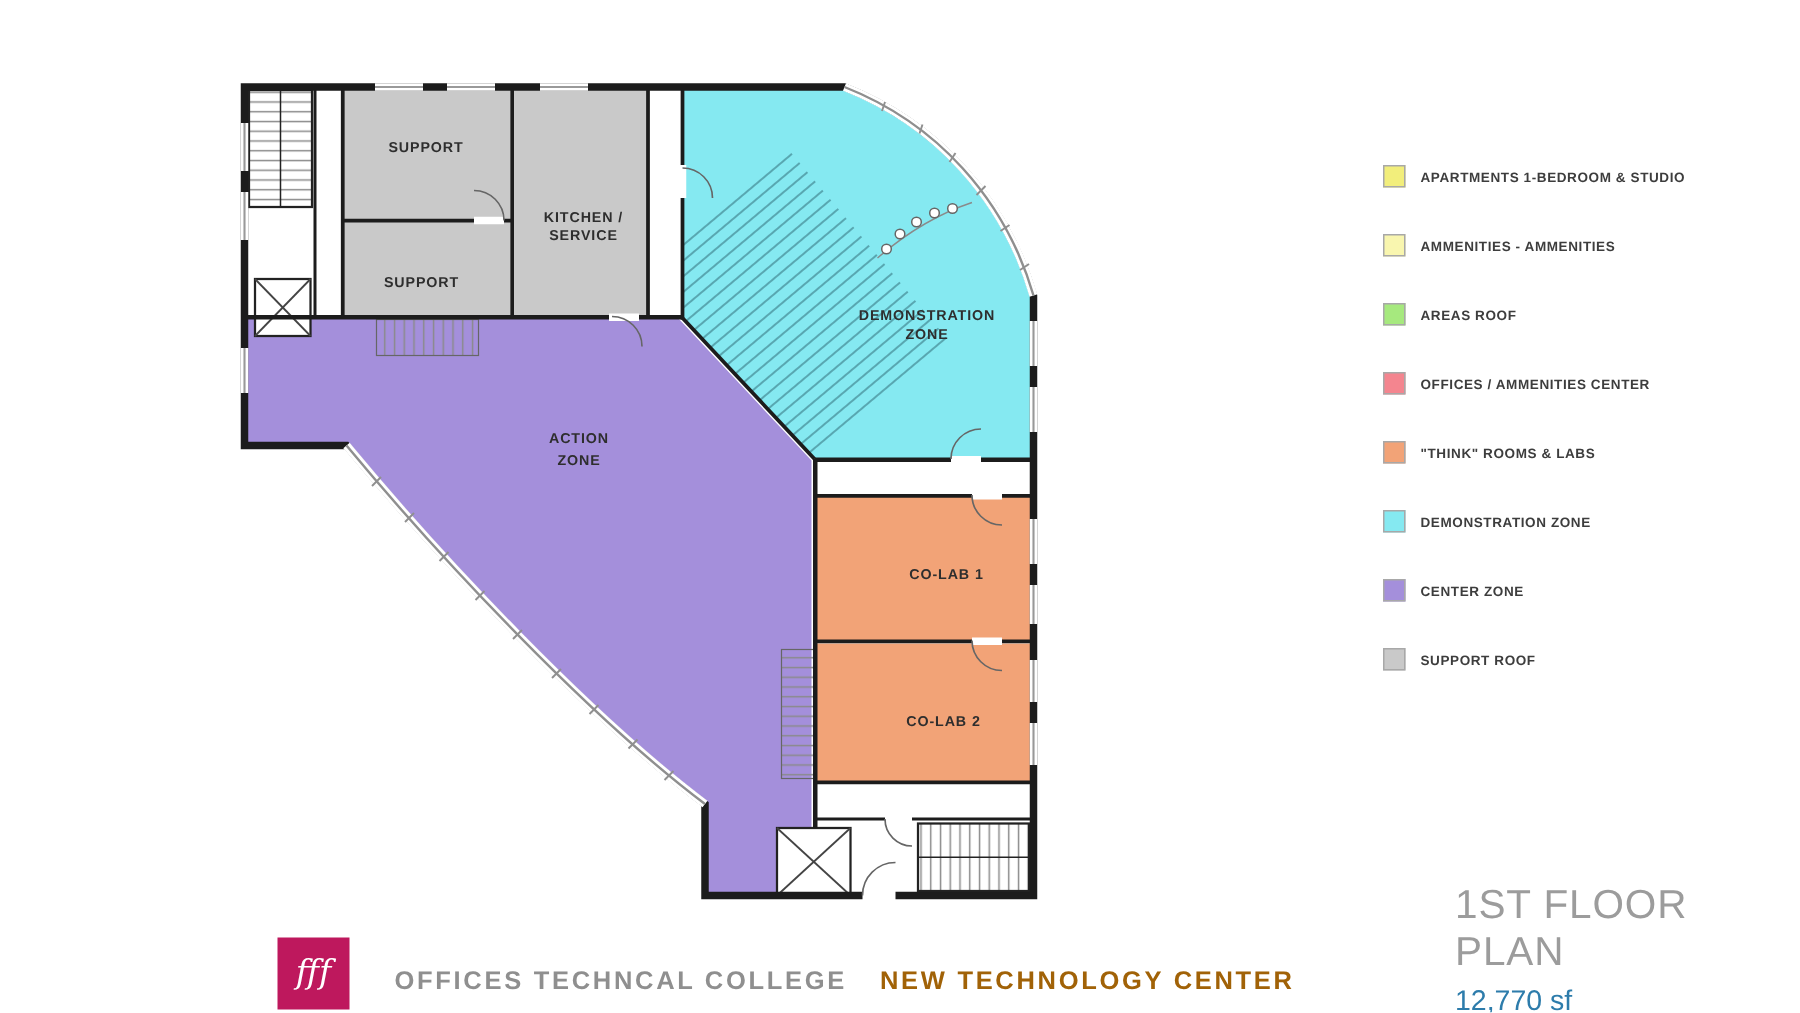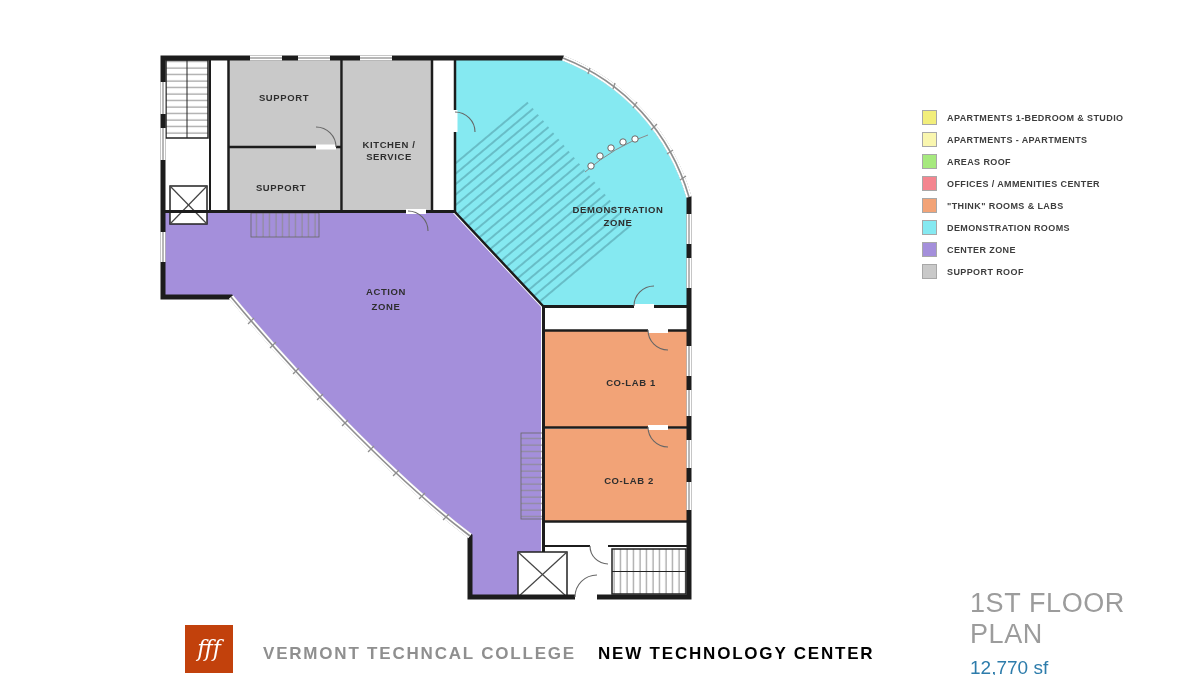--- a/index.html
+++ b/index.html
@@ -1,34 +1,34 @@
 <!DOCTYPE html>
 <html><head>
 <meta charset="utf-8">
 <style>
   html,body{margin:0;padding:0;background:#fff}
   .slide{position:relative;width:1200px;height:675px;background:#ffffff;overflow:hidden;
          font-family:"Liberation Sans",sans-serif}
   .plan{position:absolute;left:140px;top:45px;width:580px;height:570px}
 
-  .legend{position:absolute;left:922px;top:110px;display:flex;flex-direction:column;gap:7px}
+  .legend{position:absolute;left:922px;top:110px;display:flex;flex-direction:column;gap:31px}
   .legend-row{display:flex;align-items:center;gap:10px;height:15px}
   .swatch{width:15px;height:15px;border:1px solid #a8a8a8;box-sizing:border-box;flex:0 0 15px}
   .legend-label{font-size:9px;font-weight:bold;color:#3d3d3d;letter-spacing:.4px;white-space:nowrap}
 
   .title-block{position:absolute;left:970px;top:588px;text-align:left}
   .plan-title{font-size:27px;letter-spacing:.6px;color:#9c9c9c}
   .plan-area{font-size:19px;margin-top:7px;color:#2d7cab}
 
   .footer{position:absolute;left:185px;top:625px;display:flex;align-items:flex-end;gap:30px}
   .logo{width:48px;height:48px;background:#9d1b31;display:flex;align-items:center;justify-content:center}
   .logo span{font-family:"DejaVu Serif",serif;font-style:italic;font-size:22px;color:#fff;line-height:1}
   .footer-text{padding-bottom:9px;letter-spacing:1.8px;font-weight:bold;font-size:17px;white-space:nowrap}
   .college{color:#8f8f8f;margin-right:22px}
-  .project{color:#000000}
+  .project{color:#a16207}
 </style>
 </head>
 <body>
 
 <div class="slide">
 
   <svg class="plan" viewBox="140 45 580 570" xmlns="http://www.w3.org/2000/svg">
     <defs>
       <clipPath id="demoClip">
         <path d="M 455,60 H 563 C 624,82 670,132 689,197 V 307 H 545 L 455,212 Z"></path>
@@ -196,55 +196,55 @@
     </g>
   </svg>
 
   <div class="legend">
     <div class="legend-row">
       <span class="swatch" style="background: rgb(242, 238, 123);"></span>
       <span class="legend-label">APARTMENTS 1-BEDROOM &amp; STUDIO</span>
     </div>
     <div class="legend-row">
       <span class="swatch" style="background: rgb(249, 246, 175);"></span>
-      <span class="legend-label">APARTMENTS - APARTMENTS</span>
+      <span class="legend-label">AMMENITIES - AMMENITIES</span>
     </div>
     <div class="legend-row">
       <span class="swatch" style="background: rgb(166, 233, 126);"></span>
       <span class="legend-label">AREAS ROOF</span>
     </div>
     <div class="legend-row">
       <span class="swatch" style="background: rgb(244, 133, 143);"></span>
       <span class="legend-label">OFFICES / AMMENITIES CENTER</span>
     </div>
     <div class="legend-row">
       <span class="swatch" style="background: rgb(242, 163, 119);"></span>
       <span class="legend-label">"THINK" ROOMS &amp; LABS</span>
     </div>
     <div class="legend-row">
       <span class="swatch" style="background: rgb(133, 233, 241);"></span>
-      <span class="legend-label">DEMONSTRATION ROOMS</span>
+      <span class="legend-label">DEMONSTRATION ZONE</span>
     </div>
     <div class="legend-row">
       <span class="swatch" style="background: rgb(164, 143, 219);"></span>
       <span class="legend-label">CENTER ZONE</span>
     </div>
     <div class="legend-row">
       <span class="swatch" style="background: rgb(201, 201, 201);"></span>
       <span class="legend-label">SUPPORT ROOF</span>
     </div>
   </div>
 
   <div class="title-block">
     <div class="plan-title" style="color: rgb(156, 156, 156);">1ST FLOOR PLAN</div>
     <div class="plan-area" style="color: rgb(45, 124, 171);">12,770 sf</div>
   </div>
 
   <div class="footer">
-    <div class="logo" style="background: #c2410c;">
+    <div class="logo" style="background: #be185d;">
       <span>fff</span>
     </div>
     <div class="footer-text">
-      <span class="college">VERMONT TECHNCAL COLLEGE</span><span class="project">NEW TECHNOLOGY CENTER</span>
+      <span class="college">OFFICES TECHNCAL COLLEGE</span><span class="project">NEW TECHNOLOGY CENTER</span>
     </div>
   </div>
 
 </div>
 
 </body></html>

